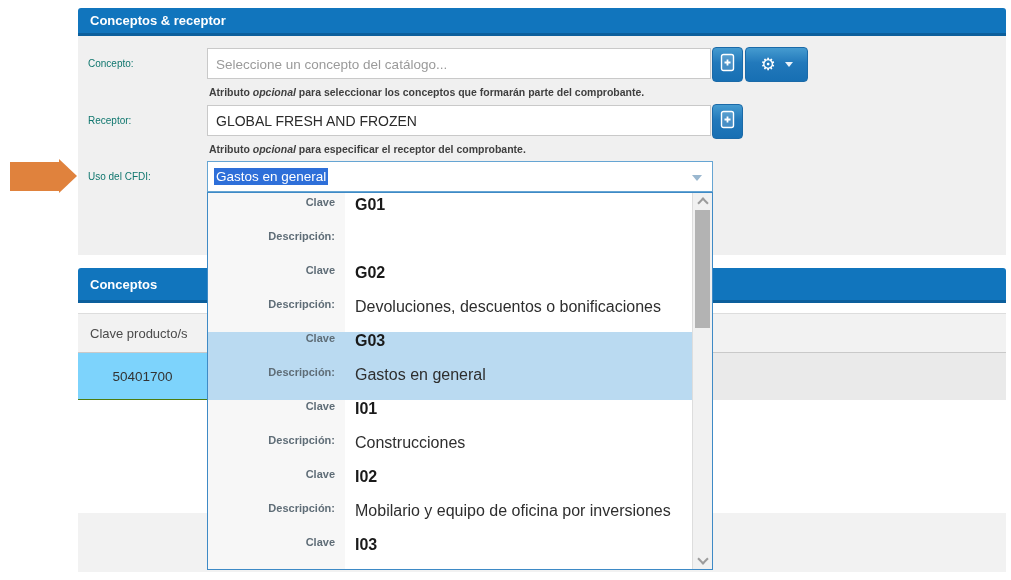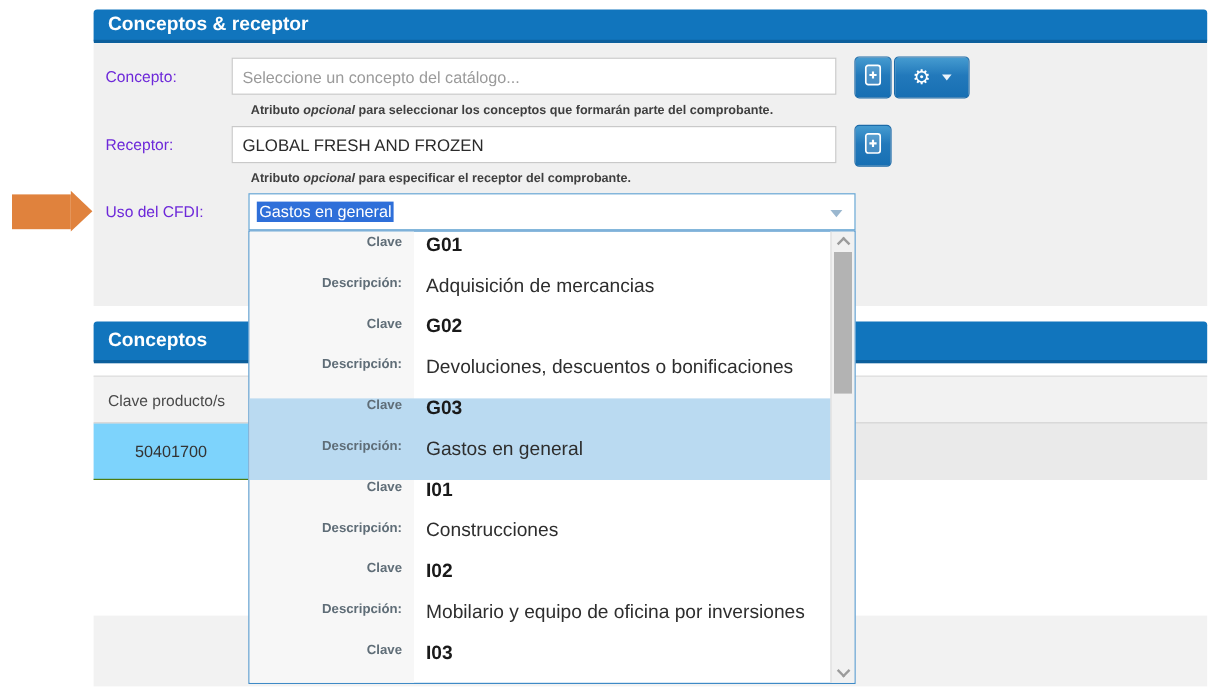--- a/index.html
+++ b/index.html
@@ -2,30 +2,30 @@
 <html><head>
 <meta charset="utf-8">
 <style>
   html,body{margin:0;padding:0;background:#fff;}
   #stage{position:relative;width:1011px;height:580px;background:#fff;
          font-family:"Liberation Sans",sans-serif;overflow:hidden;}
 
   
   .panel{position:absolute;}
   .panel-hdr{background:#1175bd;border-bottom:3px solid #0c5f9c;border-radius:3px 3px 0 0;
-             color:#fff;font-weight:bold;font-size:16px;padding-left:12px;display:flex;align-items:center;}
+             color:#fff;font-weight:bold;font-size:13px;padding-left:12px;display:flex;align-items:center;}
   #panel1{left:78px;top:8px;width:928px;height:247px;}
   #panel1 .panel-hdr{height:25px;}
   #panel1 .panel-body{position:absolute;left:0;top:28px;width:928px;height:219px;background:#f0f0f0;}
   #panel2{left:78px;top:268px;width:928px;height:304px;background:#fff;}
   #panel2 .panel-hdr{height:32px;}
 
   
-  .frm-label{position:absolute;left:10px;height:31px;line-height:31px;font-size:13px;color:#6d28d9;}
-  .frm-input{position:absolute;left:115px;width:504px;height:31px;box-sizing:border-box;
+  .frm-label{position:absolute;left:10px;height:31px;line-height:31px;font-size:10px;color:#0f766e;}
+  .frm-input{position:absolute;left:129px;width:504px;height:31px;box-sizing:border-box;
              border:1px solid #c9c9c9;background:#fff;padding:0 8px;font-family:inherit;
              font-size:14px;color:#2b2b2b;}
   .frm-input::placeholder{color:#9a9a9a;font-size:13.5px;}
   .helper{position:absolute;left:131px;font-size:10.5px;font-weight:bold;color:#3f3f3f;}
   .helper .it{font-style:italic;}
 
   .btn{position:absolute;height:35px;box-sizing:border-box;border:1px solid #1b6aa8;border-radius:4px;
        background:linear-gradient(#459bd0 0%,#2279bb 45%,#176fb3 100%);
        display:flex;align-items:center;justify-content:center;cursor:pointer;}
   .gear-glyph{color:#fff;font-size:17px;line-height:1;}
@@ -151,21 +151,20 @@
   <div id="dd">
     <div id="dd-labelcol"></div>
     <div id="dd-list">
     <div class="dd-opt">
       <div class="dd-line">
         <span class="dd-lbl">Clave</span>
         <span class="dd-val code">G01</span>
       </div>
       <div class="dd-line">
         <span class="dd-lbl">Descripción:</span>
-        <span class="dd-val">Adquisición de mercancias</span>
       </div>
     </div>
 
     <div class="dd-opt">
       <div class="dd-line">
         <span class="dd-lbl">Clave</span>
         <span class="dd-val code">G02</span>
       </div>
       <div class="dd-line">
         <span class="dd-lbl">Descripción:</span>

